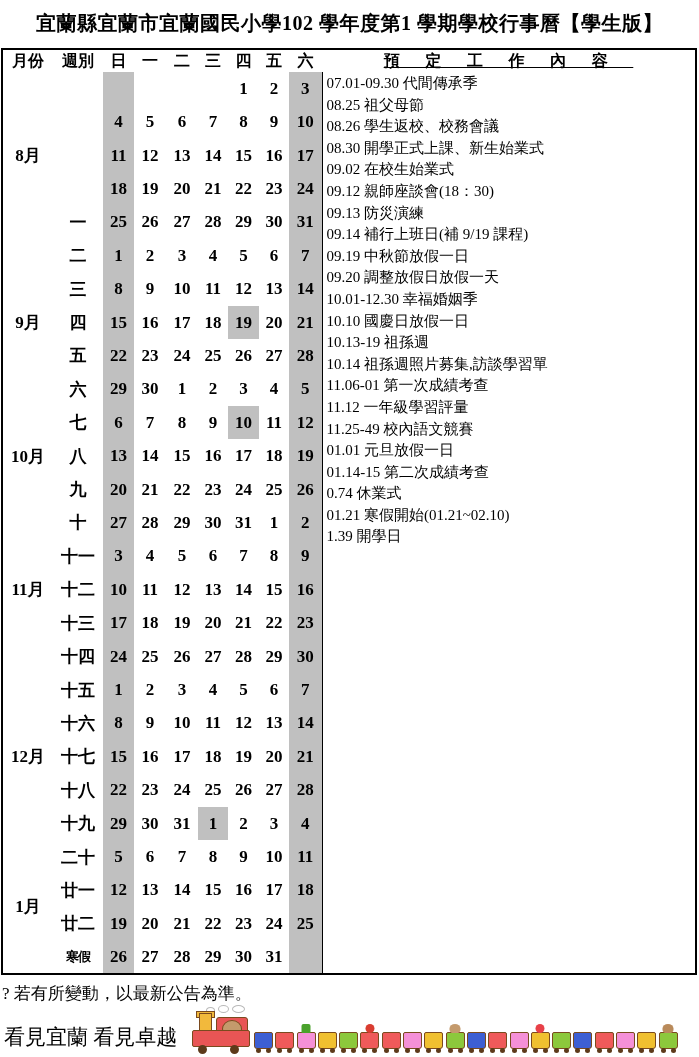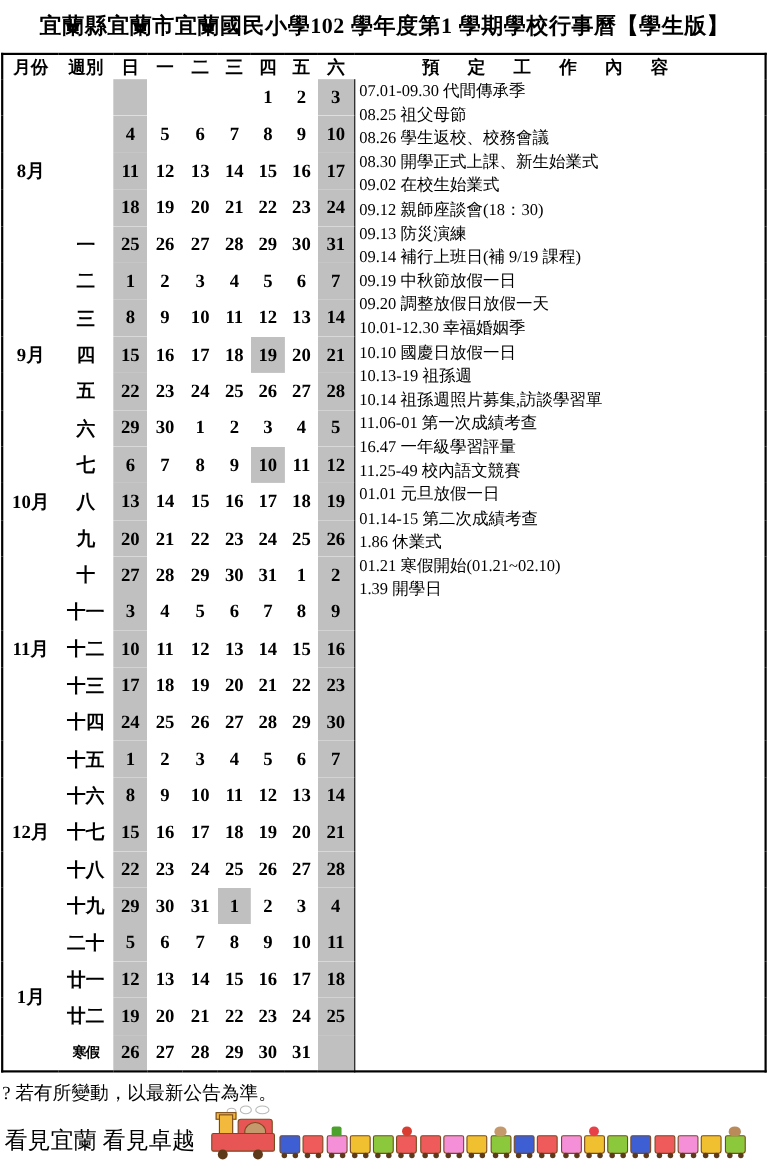--- a/index.html
+++ b/index.html
@@ -21,21 +21,21 @@
   }
   .cal th{font-size:16px;height:23px;}
   .cal tr.body-row{height:33px;}
   .br{border-right:1px solid #000;}
   .bb{border-bottom:1px solid #000;}
   td.gray{background:#c0c0c0;}
   td.day{font-size:17px;font-family:"Liberation Serif","DejaVu Serif",serif;}
   td.month{font-size:17px;}
   td.week{font-size:17px;}
   td.week.small{font-size:13px;letter-spacing:-1px;}
-  th.content-h{letter-spacing:1.6em;font-size:16px;}
+  th.content-h{letter-spacing:1.6em;font-size:16px;text-decoration:underline;}
   td.content{
     vertical-align:top;text-align:left;font-weight:normal;
     border-left:1px solid #000;padding:1px 2px 4px 4px;
   }
   .event{font-size:15px;line-height:21.6px;white-space:nowrap;font-weight:normal;}
   .note{position:absolute;left:2px;top:982px;font-size:17px;white-space:nowrap;}
   .slogan{position:absolute;left:4px;top:1023px;font-size:21px;white-space:nowrap;text-align:right;}
   
   .train{
     position:absolute;left:192px;top:1001px;width:505px;height:54px;
@@ -117,25 +117,25 @@
           <div class="event">09.12 親師座談會(18：30)</div>
           <div class="event">09.13 防災演練</div>
           <div class="event">09.14 補行上班日(補 9/19 課程)</div>
           <div class="event">09.19 中秋節放假一日</div>
           <div class="event">09.20 調整放假日放假一天</div>
           <div class="event">10.01-12.30 幸福婚姻季</div>
           <div class="event">10.10 國慶日放假一日</div>
           <div class="event">10.13-19 祖孫週</div>
           <div class="event">10.14 祖孫週照片募集,訪談學習單</div>
           <div class="event">11.06-01 第一次成績考查</div>
-          <div class="event">16.47 一年級學習評量</div>
+          <div class="event">11.12 一年級學習評量</div>
           <div class="event">11.25-49 校內語文競賽</div>
           <div class="event">01.01 元旦放假一日</div>
           <div class="event">01.14-15 第二次成績考查</div>
-          <div class="event">1.86 休業式</div>
+          <div class="event">0.74 休業式</div>
           <div class="event">01.21 寒假開始(01.21~02.10)</div>
           <div class="event">1.39 開學日</div>
         </td>
       </tr>
       <tr class="body-row">
         <td class="day gray">4</td>
         <td class="day">5</td>
         <td class="day br">6</td>
         <td class="day br">7</td>
         <td class="day br">8</td>

